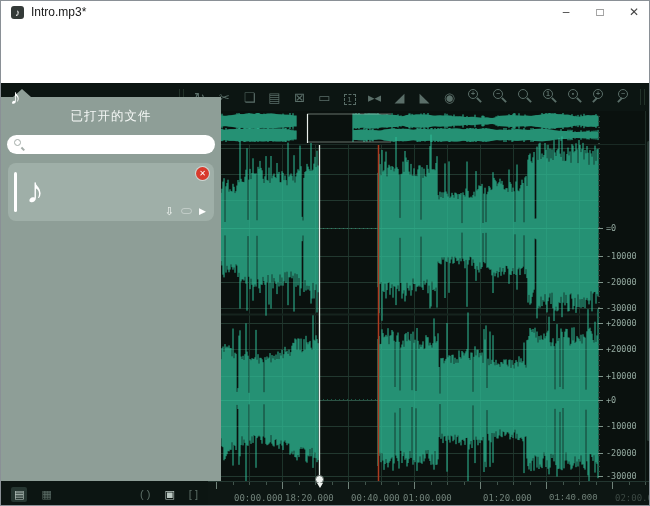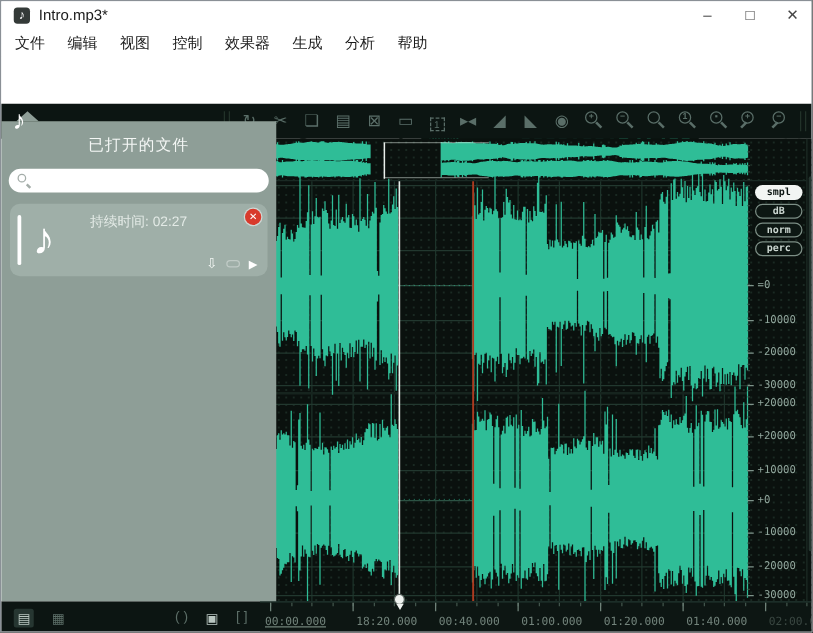--- a/index.html
+++ b/index.html
@@ -107,30 +107,20 @@
   <div id="titlebar">
     <span id="app-icon">♪</span>
     <span id="title">Intro.mp3*</span>
     <div id="wincontrols">
       <span>–</span>
       <span>□</span>
       <span>✕</span>
     </div>
   </div>
 
-  <div id="menubar">
-      <span class="menu-item">文件</span>
-      <span class="menu-item">编辑</span>
-      <span class="menu-item">视图</span>
-      <span class="menu-item">控制</span>
-      <span class="menu-item">效果器</span>
-      <span class="menu-item">生成</span>
-      <span class="menu-item">分析</span>
-      <span class="menu-item">帮助</span>
-    </div>
 
   <div id="toolbar1">
     <div id="lcd">
       <div id="lcd-rate" style="color: rgb(59, 227, 174);">
         <div>44.1 kHz</div>
         <div>stereo</div>
       </div>
       <div id="lcd-digits">
         <span id="lcd-dim" style="color: rgb(27, 74, 60);">-0000:00:</span><span id="lcd-bright" style="color: rgb(59, 227, 174);">54.460</span>
       </div>
@@ -186,21 +176,20 @@
     <div id="searchbox">
       <span class="smag">
           <b></b>
           <i></i>
         </span>
       <input placeholder="" style="">
     </div>
     <div id="filecard">
       <div id="card-bar"></div>
       <div id="card-note">♪</div>
-      <div class="file-sub">持续时间: 02:27</div>
       <div id="file-close" style="background: rgb(216, 58, 44);">✕</div>
       <div id="card-actions">
         <span id="card-save">⇩</span>
         <span id="card-disc"></span>
         <span id="card-play">▶</span>
       </div>
     </div>
   </div>
 
   <div id="main">
@@ -239,26 +228,20 @@
         <path d="M6 18.4L6 29.6M7 18.3L7 29.7M8 18.0L8 30.0M9 17.9L9 30.1M10 17.8L10 30.2M11 17.7L11 30.3M12 17.8L12 30.2M13 18.0L13 30.0M14 17.8L14 30.2M15 18.4L15 29.6M16 18.7L16 29.3M17 18.8L17 29.2M18 17.0L18 31.0M19 18.6L19 29.4M20 18.4L20 29.6M21 18.2L21 29.8M22 18.1L22 29.9M23 18.1L23 29.9M24 18.1L24 29.9M25 18.1L25 29.9M26 18.1L26 29.9M27 18.0L27 30.0M28 17.8L28 30.2M29 17.8L29 30.2M30 17.8L30 30.2M31 17.1L31 30.9M32 17.1L32 30.9M33 17.9L33 30.1M34 17.9L34 30.1M35 17.8L35 30.2M36 17.0L36 31.0M37 17.0L37 31.0M38 17.5L38 30.5M39 17.6L39 30.4M40 17.7L40 30.3M41 17.7L41 30.3M42 17.0L42 31.0M43 17.6L43 30.4M44 17.4L44 30.6M45 17.4L45 30.6M46 17.4L46 30.6M47 17.0L47 31.0M48 17.7L48 30.3M49 17.8L49 30.2M50 17.0L50 31.0M51 17.8L51 30.2M52 17.7L52 30.3M53 17.6L53 30.4M54 17.5L54 30.5M55 17.5L55 30.5M56 17.5L56 30.5M57 17.6L57 30.4M58 17.7L58 30.3M59 17.8L59 30.2M60 17.0L60 31.0M61 17.9L61 30.1M62 17.9L62 30.1M63 18.0L63 30.0M64 17.9L64 30.1M65 17.3L65 30.7M66 17.7L66 30.3M67 17.6L67 30.4M68 17.5L68 30.5M69 17.5L69 30.5M70 17.5L70 30.5M71 17.5L71 30.5M72 17.5L72 30.5M73 17.6L73 30.4M74 17.8L74 30.2M75 17.0L75 31.0M76 18.0L76 30.0M77 17.0L77 31.0M78 17.0L78 31.0M79 18.3L79 29.7M80 18.5L80 29.5M81 17.8L81 30.2M82 19.0L82 29.0M83 18.6L83 29.4M84 19.4L84 28.6M85 18.5L85 29.5M86 19.6L86 28.4M87 19.5L87 28.5M88 19.5L88 28.5M145 17.2L145 30.8M146 19.1L146 28.9M147 19.0L147 29.0M148 19.0L148 29.0M149 19.0L149 29.0M150 18.8L150 29.2M151 18.7L151 29.3M152 18.7L152 29.3M153 18.6L153 29.4M154 18.6L154 29.4M155 18.6L155 29.4M156 17.0L156 31.0M157 18.8L157 29.2M158 17.7L158 30.3M159 17.4L159 30.6M160 19.1L160 28.9M161 19.1L161 28.9M162 17.4L162 30.6M163 19.1L163 28.9M164 18.2L164 29.8M165 17.7L165 30.3M166 19.1L166 28.9M167 19.2L167 28.8M168 19.2L168 28.8M169 19.3L169 28.7M170 19.5L170 28.5M171 19.5L171 28.5M172 19.5L172 28.5M173 19.4L173 28.6M174 19.2L174 28.8M175 18.9L175 29.1M176 18.5L176 29.5M177 18.4L177 29.6M178 18.3L178 29.7M179 18.2L179 29.8M180 18.1L180 29.9M181 18.0L181 30.0M182 17.8L182 30.2M183 17.7L183 30.3M184 17.6L184 30.4M185 17.5L185 30.5M186 17.0L186 31.0M187 17.7L187 30.3M188 17.8L188 30.2M189 17.9L189 30.1M190 18.0L190 30.0M191 17.7L191 30.3M192 17.9L192 30.1M193 17.9L193 30.1M194 17.8L194 30.2M195 17.5L195 30.5M196 17.8L196 30.2M197 17.8L197 30.2M198 17.8L198 30.2M199 17.9L199 30.1M200 18.0L200 30.0M201 18.1L201 29.9M202 18.3L202 29.7M203 18.5L203 29.5M204 18.6L204 29.4M205 18.7L205 29.3M206 18.7L206 29.3M207 18.5L207 29.5M208 18.4L208 29.6M209 17.2L209 30.8M210 17.0L210 31.0M211 18.0L211 30.0M212 17.0L212 31.0M213 17.9L213 30.1M214 17.9L214 30.1M215 17.9L215 30.1M216 18.0L216 30.0M217 17.4L217 30.6M218 18.0L218 30.0M219 18.1L219 29.9M220 18.2L220 29.8M221 18.2L221 29.8M222 18.2L222 29.8M223 17.0L223 31.0M224 17.0L224 31.0M225 18.3L225 29.7M226 18.2L226 29.8M227 17.0L227 31.0M228 18.1L228 29.9M229 18.0L229 30.0M230 17.0L230 31.0M231 17.7L231 30.3M232 17.6L232 30.4M233 17.0L233 31.0M234 17.5L234 30.5M235 17.6L235 30.4M236 17.7L236 30.3M237 17.7L237 30.3M238 17.8L238 30.2M239 17.8L239 30.2M240 17.7L240 30.3M241 17.0L241 31.0M242 17.0L242 31.0M243 17.7L243 30.3M244 17.6L244 30.4M245 17.5L245 30.5M246 17.4L246 30.6M247 17.4L247 30.6M248 17.4L248 30.6M249 17.4L249 30.6M250 17.5L250 30.5M251 17.6L251 30.4M252 17.7L252 30.3M253 17.9L253 30.1M254 18.1L254 29.9M255 18.2L255 29.8M256 18.2L256 29.8M257 18.1L257 29.9M258 18.0L258 30.0M259 17.0L259 31.0M260 17.7L260 30.3M261 17.4L261 30.6M262 17.0L262 31.0M263 17.0L263 31.0M264 17.8L264 30.2M265 17.0L265 31.0M266 17.8L266 30.2M267 17.7L267 30.3M268 17.0L268 31.0M269 17.9L269 30.1M270 18.0L270 30.0M271 17.9L271 30.1M272 17.8L272 30.2M273 17.7L273 30.3M274 17.6L274 30.4M275 17.0L275 31.0M276 17.5L276 30.5M277 17.5L277 30.5M278 17.0L278 31.0M279 17.4L279 30.6M280 17.5L280 30.5M281 17.6L281 30.4M282 17.8L282 30.2M283 18.0L283 30.0M284 18.1L284 29.9M285 18.3L285 29.7M286 18.5L286 29.5M287 18.7L287 29.3M288 18.8L288 29.2M289 18.9L289 29.1M290 18.8L290 29.2M291 18.7L291 29.3M292 18.6L292 29.4M293 18.7L293 29.3M294 18.7L294 29.3M295 18.9L295 29.1M296 17.0L296 31.0M297 18.9L297 29.1M298 17.0L298 31.0M299 19.0L299 29.0M300 18.9L300 29.1M301 18.5L301 29.5M302 18.8L302 29.2M303 18.7L303 29.3M304 17.1L304 30.9M305 17.5L305 30.5M306 18.3L306 29.7M307 18.2L307 29.8M308 18.1L308 29.9M309 18.1L309 29.9M310 18.1L310 29.9M311 18.2L311 29.8M312 18.3L312 29.7M313 18.4L313 29.6M314 18.5L314 29.5M315 18.6L315 29.4M316 17.0L316 31.0M317 18.6L317 29.4M318 18.7L318 29.3M319 18.9L319 29.1M320 18.9L320 29.1M321 18.9L321 29.1M322 18.9L322 29.1M323 17.1L323 30.9M324 18.5L324 29.5M325 17.0L325 31.0M326 18.0L326 30.0M327 18.0L327 30.0M328 17.9L328 30.1M329 17.9L329 30.1M330 17.8L330 30.2M331 17.8L331 30.2M332 17.7L332 30.3M333 17.7L333 30.3M334 17.6L334 30.4M335 17.7L335 30.3M336 17.8L336 30.2M337 17.9L337 30.1M338 18.0L338 30.0M339 18.1L339 29.9M340 18.2L340 29.8M341 18.3L341 29.7M342 18.4L342 29.6M343 18.6L343 29.4M344 18.7L344 29.3M345 18.9L345 29.1M346 19.1L346 28.9M347 19.3L347 28.7M348 19.4L348 28.6M349 19.5L349 28.5M350 19.7L350 28.3M351 19.8L351 28.2M352 19.8L352 28.2M353 18.1L353 29.9M354 20.0L354 28.0M355 20.0L355 28.0M356 20.0L356 28.0M357 20.0L357 28.0M358 20.0L358 28.0M359 20.1L359 27.9M360 18.7L360 29.3M361 20.3L361 27.7M362 18.7L362 29.3M363 19.9L363 28.1M364 18.9L364 29.1M365 21.0L365 27.0M366 21.1L366 26.9M367 20.4L367 27.6M368 21.0L368 27.0M369 21.0L369 27.0M370 20.9L370 27.1M371 20.9L371 27.1M372 20.9L372 27.1M373 19.3L373 28.7M374 20.8L374 27.2M375 20.7L375 27.3M376 20.6L376 27.4M377 20.6L377 27.4M378 20.6L378 27.4M379 19.6L379 28.4M380 20.1L380 27.9M381 19.4L381 28.6M382 20.7L382 27.3M383 20.8L383 27.2M384 19.8L384 28.2M385 20.8L385 27.2M386 19.6L386 28.4M387 20.8L387 27.2M388 19.4L388 28.6M389 20.9L389 27.1M390 18.9L390 29.1" stroke="#2fbd97" stroke-width="1" fill="none"></path>
         <path d="M6 111.7L6 122.3M7 107.9L7 127.3M8 101.6L8 133.9M9 95.3L9 135.7M10 92.3L10 141.5M11 86.2L11 147.6M12 79.9L12 153.8M13 81.8L13 150.1M14 77.7L14 154.5M15 70.6L15 163.7M16 67.2L16 166.4M17 111.0L17 124.4M18 75.3L18 161.6M19 72.0L19 154.8M20 68.7L20 158.7M21 80.7L21 161.3M22 78.3L22 158.6M23 80.1L23 153.4M24 80.5L24 156.2M25 72.8L25 158.7M26 75.8L26 156.5M27 82.1L27 161.8M28 80.2L28 153.3M29 74.5L29 154.6M30 69.0L30 166.0M31 71.2L31 161.8M32 30.3L32 197.6M33 67.8L33 170.5M34 70.7L34 168.4M35 70.9L35 168.3M36 71.2L36 169.6M37 65.7L37 165.8M38 58.7L38 172.6M39 37.2L39 199.7M40 108.9L40 125.1M41 68.6L41 165.8M42 57.9L42 178.2M43 68.1L43 167.7M44 62.0L44 173.8M45 47.3L45 189.7M46 62.3L46 175.8M47 62.9L47 173.5M48 62.3L48 175.6M49 109.3L49 124.8M50 55.8L50 168.4M51 57.8L51 177.4M52 49.9L52 182.0M53 56.9L53 173.4M54 59.3L54 173.9M55 67.8L55 165.9M56 72.0L56 170.2M57 65.3L57 173.8M58 45.1L58 204.7M59 68.9L59 171.3M60 69.7L60 164.0M61 56.6L61 193.6M62 71.9L62 171.7M63 45.0L63 197.7M64 67.3L64 163.3M65 64.5L65 177.4M66 62.6L66 167.1M67 66.0L67 170.6M68 67.1L68 172.9M69 52.0L69 183.1M70 62.9L70 171.2M71 60.9L71 175.5M72 71.2L72 163.5M73 71.3L73 174.6M74 60.2L74 166.5M75 61.9L75 174.7M76 69.1L76 170.5M77 64.5L77 161.3M78 69.1L78 172.0M79 74.3L79 160.7M80 31.6L80 194.2M81 65.7L81 166.3M82 64.2L82 166.3M83 62.5L83 160.5M84 64.7L84 167.3M85 69.5L85 164.7M86 44.2L86 200.6M87 71.6L87 162.4M88 65.4L88 175.8M89 61.7L89 163.2M90 58.3L90 174.4M91 59.7L91 167.1M92 34.6L92 184.8M93 55.2L93 177.4M94 105.8L94 130.2M95 109.5L95 124.5M96 66.9L96 181.0M97 61.0L97 169.2M98 60.1L98 179.5M99 52.9L99 174.7M100 55.6L100 178.6M101 58.2L101 174.9M102 59.9L102 179.7M103 32.0L103 192.6M104 59.8L104 187.6M105 58.7L105 171.8M106 52.6L106 187.5M107 45.9L107 179.1M108 56.1L108 173.4M109 39.7L109 201.5M110 54.5L110 181.3M170 61.9L170 176.2M171 42.9L171 202.2M172 53.1L172 173.0M173 64.2L173 171.2M174 39.0L174 209.8M175 60.5L175 179.9M176 59.3L176 181.0M177 50.6L177 172.7M178 40.6L178 187.5M179 65.4L179 179.1M180 56.7L180 172.0M181 53.8L181 171.1M182 55.4L182 183.8M183 58.9L183 177.1M184 55.1L184 173.3M185 55.9L185 186.7M186 60.4L186 175.2M187 57.5L187 175.7M188 26.0L188 194.1M189 56.3L189 177.9M190 58.0L190 174.4M191 63.6L191 180.2M192 106.9L192 126.8M193 63.3L193 171.9M194 62.7L194 187.6M195 50.6L195 182.6M196 60.8L196 179.3M197 40.0L197 190.5M198 46.5L198 184.7M199 50.9L199 171.7M200 49.0L200 177.2M201 60.6L201 179.6M202 63.7L202 174.6M203 52.9L203 184.7M204 64.3L204 179.2M205 64.8L205 167.5M206 57.3L206 173.0M207 65.1L207 173.0M208 64.4L208 180.4M209 65.2L209 175.8M210 58.4L210 175.5M211 54.4L211 174.4M212 54.4L212 175.7M213 108.7L213 125.6M214 56.2L214 176.5M215 66.9L215 179.0M216 57.7L216 169.8M217 64.7L217 173.7M218 65.9L218 171.7M219 54.0L219 168.5M220 57.8L220 182.3M221 61.8L221 174.6M222 35.1L222 197.4M223 23.6L223 195.5M224 58.3L224 170.7M225 58.5L225 179.0M226 58.2L226 178.2M227 59.2L227 180.1M228 52.0L228 176.6M229 45.2L229 196.6M230 84.1L230 150.6M231 88.4L231 152.1M232 80.7L232 152.6M233 86.1L233 153.3M234 81.3L234 146.4M235 87.0L235 148.7M236 81.3L236 146.3M237 52.4L237 187.0M238 80.5L238 150.3M239 82.7L239 151.0M240 85.5L240 146.4M241 50.4L241 181.8M242 86.9L242 152.2M243 85.5L243 148.5M244 81.8L244 145.6M245 84.0L245 152.7M246 86.7L246 152.0M247 81.6L247 145.5M248 81.9L248 147.2M249 83.2L249 150.1M250 88.0L250 149.3M251 83.0L251 153.3M252 83.4L252 147.3M253 82.0L253 150.3M254 112.1L254 121.6M255 81.4L255 147.7M256 84.0L256 150.2M257 85.5L257 157.3M258 77.5L258 148.9M259 50.5L259 195.8M260 79.9L260 153.6M261 86.5L261 149.2M262 86.7L262 145.6M263 85.7L263 146.3M264 86.8L264 154.8M265 84.1L265 148.4M266 80.7L266 151.9M267 85.4L267 157.9M268 60.1L268 169.9M269 79.4L269 155.1M270 78.1L270 158.8M271 74.4L271 161.5M272 75.1L272 151.4M273 75.1L273 157.9M274 72.9L274 156.1M275 112.0L275 122.1M276 82.6L276 151.1M277 76.7L277 152.3M278 111.1L278 121.8M279 83.2L279 156.8M280 80.7L280 156.1M281 75.0L281 157.5M282 76.5L282 158.8M283 79.1L283 158.4M284 78.4L284 164.4M285 61.2L285 182.0M286 66.9L286 161.6M287 68.8L287 165.3M288 70.3L288 162.3M289 75.2L289 159.9M290 72.5L290 166.5M291 71.2L291 161.0M292 67.7L292 156.4M293 72.6L293 164.8M294 69.9L294 160.7M295 73.8L295 157.0M296 78.2L296 163.5M297 78.7L297 161.1M298 77.2L298 154.8M299 77.2L299 155.1M300 80.9L300 157.7M301 58.5L301 172.8M302 71.0L302 163.5M303 72.8L303 164.0M304 80.9L304 160.2M305 76.6L305 157.1M306 80.3L306 163.0M307 110.9L307 123.3M308 70.5L308 163.9M309 53.5L309 178.7M310 79.5L310 158.3M311 80.3L311 156.7M312 77.4L312 164.0M313 74.0L313 157.7M314 68.7L314 157.1M315 72.0L315 155.7M316 111.3L316 124.3M317 66.4L317 163.2M318 65.1L318 158.2M319 75.0L319 167.1M320 48.6L320 191.6M321 44.0L321 183.9M322 42.5L322 193.7M323 50.3L323 192.4M324 51.9L324 185.9M325 46.3L325 181.7M326 41.0L326 178.7M327 107.7L327 127.5M328 107.5L328 128.3M329 35.6L329 207.4M330 48.9L330 197.1M331 32.6L331 194.8M332 31.7L332 196.6M333 48.0L333 185.6M334 42.5L334 195.1M335 46.2L335 189.1M336 44.0L336 190.7M337 32.0L337 183.2M338 38.8L338 193.7M339 47.3L339 201.4M340 33.8L340 190.2M341 50.7L341 186.5M342 37.7L342 182.4M343 47.4L343 193.0M344 38.3L344 181.7M345 49.0L345 197.3M346 28.8L346 210.0M347 41.4L347 199.6M348 45.0L348 195.7M349 39.3L349 200.3M350 37.9L350 199.5M351 26.9L351 191.3M352 42.6L352 192.1M353 46.0L353 185.8M354 25.4L354 206.2M355 49.8L355 191.7M356 40.5L356 181.4M357 50.1L357 194.4M358 49.7L358 183.9M359 43.0L359 192.1M360 36.6L360 200.5M361 44.4L361 200.1M362 40.4L362 183.5M363 51.8L363 182.4M364 33.1L364 187.7M365 34.6L365 198.4M366 41.3L366 195.0M367 40.1L367 186.9M368 32.3L368 201.9M369 38.3L369 196.2M370 52.1L370 183.4M371 29.0L371 196.1M372 34.0L372 188.3M373 41.1L373 196.8M374 37.9L374 188.0M375 31.9L375 196.1M376 48.5L376 186.5M377 39.0L377 197.2M378 42.3L378 188.9M379 35.0L379 186.9M380 41.7L380 189.5M381 53.8L381 193.4M382 39.1L382 189.5M383 42.4L383 180.3M384 45.7L384 200.4M385 40.0L385 182.5M386 53.7L386 181.1M387 34.6L387 180.9M388 49.9L388 192.7M389 38.3L389 183.1M390 37.9L390 185.4" stroke="#2fbd97" stroke-width="1" fill="none"></path>
         <path d="M6 282.5L6 293.2M7 270.7L7 302.0M8 271.8L8 303.8M9 269.7L9 306.8M10 244.8L10 321.4M11 259.9L11 316.7M12 282.0L12 293.5M13 248.2L13 327.3M14 237.1L14 335.3M15 235.5L15 336.2M16 240.8L16 349.3M17 233.1L17 348.0M18 236.6L18 345.2M19 235.5L19 343.2M20 236.6L20 339.9M21 234.4L21 340.4M22 237.2L22 338.7M23 237.1L23 338.8M24 245.3L24 331.3M25 217.5L25 354.6M26 247.2L26 333.9M27 241.7L27 334.9M28 242.8L28 339.0M29 280.9L29 293.9M30 277.1L30 298.0M31 224.6L31 353.8M32 219.3L32 345.3M33 245.5L33 334.1M34 248.0L34 325.3M35 244.8L35 334.4M36 248.9L36 328.6M37 243.2L37 331.9M38 212.3L38 372.8M39 240.6L39 334.3M40 244.7L40 334.8M41 281.8L41 293.4M42 248.0L42 329.6M43 249.2L43 332.9M44 247.3L44 325.4M45 247.7L45 331.9M46 248.1L46 324.2M47 246.3L47 325.0M48 218.9L48 356.8M49 248.7L49 327.1M50 243.2L50 325.6M51 252.6L51 324.6M52 246.8L52 325.6M53 246.9L53 329.0M54 248.3L54 332.7M55 251.2L55 325.5M56 281.2L56 293.3M57 246.2L57 326.7M58 248.9L58 332.9M59 245.5L59 334.2M60 247.7L60 333.6M61 246.5L61 332.6M62 242.1L62 331.3M63 251.4L63 324.1M64 244.1L64 332.7M65 247.4L65 334.6M66 244.8L66 335.5M67 248.8L67 329.0M68 243.5L68 328.1M69 248.0L69 334.4M70 240.5L70 333.8M71 248.1L71 337.8M72 241.9L72 332.8M73 244.5L73 329.5M74 238.7L74 334.5M75 247.2L75 339.0M76 243.2L76 330.7M77 235.8L77 329.3M78 240.9L78 331.8M79 239.7L79 334.2M80 242.9L80 332.4M81 238.6L81 332.6M82 244.9L82 343.7M83 241.1L83 342.3M84 234.7L84 340.5M85 231.8L85 343.4M86 232.1L86 339.7M87 227.5L87 346.0M88 228.4L88 346.4M89 238.8L89 349.4M90 227.4L90 344.0M91 227.7L91 346.1M92 239.1L92 337.9M93 227.6L93 336.1M94 241.3L94 337.9M95 240.1L95 336.5M96 228.2L96 337.5M97 238.7L97 338.6M98 224.8L98 350.5M99 231.3L99 351.7M100 233.3L100 344.5M101 231.2L101 345.4M102 229.9L102 338.1M103 236.7L103 345.3M104 238.8L104 336.9M105 204.3L105 356.9M106 228.7L106 346.8M107 229.7L107 341.5M108 224.3L108 347.2M109 228.1L109 351.2M110 232.2L110 349.1M170 228.0L170 355.0M171 225.0L171 344.9M172 233.2L172 341.8M173 232.9L173 351.2M174 218.3L174 342.1M175 222.1L175 349.6M176 226.3L176 358.9M177 225.5L177 353.0M178 223.9L178 348.1M179 225.5L179 351.9M180 217.2L180 356.4M181 233.2L181 351.7M182 224.7L182 350.1M183 224.2L183 347.6M184 219.0L184 346.3M185 220.6L185 359.7M186 229.7L186 352.5M187 276.0L187 301.6M188 230.8L188 344.6M189 224.4L189 347.2M190 221.5L190 350.1M191 230.8L191 357.6M192 279.5L192 297.1M193 236.5L193 339.9M194 233.5L194 352.0M195 229.6L195 345.1M196 235.8L196 341.5M197 223.2L197 348.8M198 222.1L198 347.3M199 230.2L199 355.5M200 220.9L200 352.0M201 228.7L201 347.8M202 230.0L202 340.1M203 222.8L203 346.9M204 279.2L204 296.0M205 220.6L205 353.7M206 231.8L206 349.1M207 228.7L207 351.2M208 280.0L208 297.3M209 217.0L209 359.9M210 229.8L210 351.5M211 237.8L211 351.5M212 233.5L212 345.4M213 235.9L213 351.8M214 233.7L214 352.8M215 230.3L215 343.4M216 238.2L216 350.4M217 237.4L217 347.5M218 224.2L218 339.3M219 226.3L219 342.6M220 226.2L220 339.0M221 234.5L221 347.6M222 231.7L222 350.0M223 234.1L223 353.8M224 236.6L224 343.4M225 232.2L225 353.5M226 207.4L226 358.7M227 225.3L227 340.1M228 231.6L228 353.9M229 230.1L229 353.6M230 222.3L230 348.4M231 256.0L231 326.1M232 282.6L232 293.1M233 247.2L233 327.8M234 247.4L234 322.7M235 246.9L235 332.1M236 252.3L236 325.6M237 249.7L237 325.0M238 247.9L238 329.8M239 212.0L239 360.7M240 246.3L240 324.7M241 244.3L241 328.8M242 244.8L242 331.6M243 251.8L243 324.6M244 243.9L244 325.4M245 243.7L245 330.2M246 253.0L246 328.8M247 246.7L247 323.7M248 251.8L248 333.2M249 248.2L249 326.1M250 251.8L250 324.5M251 239.5L251 332.1M252 246.1L252 330.7M253 247.6L253 334.4M254 240.0L254 328.9M255 241.4L255 328.5M256 244.5L256 329.8M257 242.3L257 333.9M258 240.3L258 327.0M259 238.0L259 326.8M260 201.5L260 373.6M261 247.0L261 338.5M262 249.0L262 333.4M263 241.5L263 330.0M264 241.7L264 337.0M265 280.8L265 294.4M266 245.8L266 328.9M267 235.3L267 352.1M268 244.4L268 325.6M269 238.7L269 328.8M270 238.7L270 334.3M271 246.3L271 328.7M272 241.9L272 332.0M273 244.5L273 329.0M274 241.5L274 329.5M275 251.9L275 326.0M276 218.1L276 361.0M277 228.5L277 350.8M278 214.4L278 356.2M279 277.0L279 299.1M280 247.7L280 322.9M281 254.2L281 329.5M282 220.5L282 355.9M283 253.0L283 331.3M284 248.8L284 322.0M285 224.2L285 351.8M286 251.1L286 322.2M287 254.3L287 325.9M288 248.8L288 320.3M289 254.0L289 327.4M290 252.5L290 327.5M291 253.3L291 324.5M292 255.9L292 318.4M293 251.0L293 325.4M294 251.4L294 326.2M295 253.0L295 320.4M296 248.4L296 321.1M297 249.2L297 324.8M298 248.3L298 323.5M299 253.6L299 321.4M300 255.4L300 321.2M301 248.8L301 322.6M302 248.6L302 328.4M303 256.9L303 326.0M304 249.1L304 323.8M305 253.8L305 327.1M306 257.5L306 321.5M307 252.1L307 318.7M308 249.1L308 327.6M309 250.8L309 322.8M310 255.5L310 328.9M311 245.3L311 329.1M312 251.3L312 327.1M313 247.3L313 326.4M314 251.7L314 327.8M315 250.2L315 330.3M316 231.5L316 362.1M317 253.8L317 325.8M318 256.6L318 325.3M319 229.2L319 347.5M320 228.7L320 355.1M321 225.0L321 358.5M322 217.0L322 352.2M323 218.6L323 360.1M324 221.0L324 349.8M325 218.0L325 347.2M326 221.7L326 359.7M327 216.7L327 344.4M328 226.6L328 345.5M329 220.5L329 356.6M330 231.5L330 345.8M331 225.1L331 358.0M332 228.8L332 353.5M333 224.4L333 355.8M334 228.4L334 357.1M335 228.8L335 347.5M336 222.5L336 341.5M337 227.4L337 344.9M338 225.1L338 356.0M339 221.5L339 349.3M340 219.7L340 357.8M341 205.7L341 363.4M342 231.2L342 356.6M343 235.2L343 342.9M344 231.4L344 347.0M345 227.3L345 343.5M346 235.1L346 350.4M347 278.4L347 297.8M348 232.4L348 354.1M349 213.1L349 365.6M350 230.0L350 357.9M351 227.1L351 357.7M352 276.0L352 300.9M353 217.5L353 358.4M354 220.8L354 359.2M355 278.1L355 297.0M356 226.1L356 357.4M357 220.6L357 349.6M358 217.8L358 341.5M359 218.0L359 349.5M360 226.4L360 352.8M361 226.6L361 350.5M362 234.5L362 353.6M363 232.8L363 358.6M364 216.6L364 357.5M365 229.4L365 354.6M366 216.3L366 352.3M367 232.0L367 345.4M368 230.7L368 356.2M369 225.1L369 350.5M370 226.6L370 355.5M371 227.9L371 348.0M372 230.2L372 350.7M373 223.7L373 344.4M374 232.5L374 353.6M375 223.3L375 353.3M376 225.7L376 357.1M377 226.6L377 358.7M378 278.7L378 298.7M379 220.3L379 350.3M380 198.2L380 364.4M381 217.9L381 372.9M382 216.7L382 343.1M383 220.1L383 343.3M384 222.7L384 346.0M385 229.0L385 349.9M386 231.6L386 344.3M387 210.7L387 361.6M388 230.9L388 351.3M389 224.4L389 352.9M390 198.1L390 367.2" stroke="#2fbd97" stroke-width="1" fill="none"></path>
         <line x1="111" y1="117.5" x2="170" y2="117.5" stroke="#2fbd97" stroke-width="0.8" stroke-dasharray="1 3" opacity="0.5"></line>
         <line x1="111" y1="288.5" x2="170" y2="288.5" stroke="#2fbd97" stroke-width="0.8" stroke-dasharray="1 3" opacity="0.5"></line>
         <path d="M99 3H183M99 31H183" stroke="rgba(220,230,225,.45)" stroke-width="1" fill="none"></path>
         <line x1="99.5" y1="3" x2="99.5" y2="32" stroke="#e9efeb" stroke-width="1.2"></line>
         <line x1="170.5" y1="34" x2="170.5" y2="370" stroke="#ad3b20" stroke-width="1.5"></line>
         <line x1="111.5" y1="34" x2="111.5" y2="370" stroke="#e9efeb" stroke-width="1.3"></line>
       </svg>
-    <div id="scalebtns">
-        <span class="scalebtn on">smpl</span>
-        <span class="scalebtn off">dB</span>
-        <span class="scalebtn off">norm</span>
-        <span class="scalebtn off">perc</span>
-      </div>
     <div id="axis">
         <div class="axmini" style="top: 5px;"></div>
         <div class="axmini" style="top: 10.3px;"></div>
         <div class="axmini" style="top: 15.6px;"></div>
         <div class="axmini" style="top: 20.9px;"></div>
         <div class="axmini" style="top: 26.2px;"></div>
         <div class="axmini" style="top: 31.5px;"></div>
         <div class="axmini" style="top: 36.8px;"></div>
         <div class="axmini" style="top: 42.1px;"></div>
         <div class="axmini" style="top: 47.4px;"></div>
@@ -370,31 +353,31 @@
         <div class="rmini" style="left: 305px;"></div>
         <div class="rmini" style="left: 322px;"></div>
         <div class="rmini" style="left: 338px;"></div>
         <div class="rmini" style="left: 355px;"></div>
         <div class="rmini" style="left: 371px;"></div>
         <div class="rmini" style="left: 388px;"></div>
         <div class="rmini" style="left: 404px;"></div>
         <div class="rmini" style="left: 421px;"></div>
         <div class="rmini" style="left: 437px;"></div>
         <div class="rtick" style="left: 8px;"></div>
-        <span class="rlabel" style="left: 4px; text-decoration: underline;">00:00.000</span>
+        <span class="rlabel" style="left: 26px;">00:00.000</span>
         <div class="rtick" style="left: 74px;"></div>
         <span class="rlabel" style="left: 77px;">18:20.000</span>
         <div class="rtick" style="left: 140px;"></div>
         <span class="rlabel" style="left: 143px;">00:40.000</span>
         <div class="rtick" style="left: 206px;"></div>
-        <span class="rlabel" style="left: 209px;">01:00.000</span>
+        <span class="rlabel" style="left: 195px;">01:00.000</span>
         <div class="rtick" style="left: 272px;"></div>
         <span class="rlabel" style="left: 275px;">01:20.000</span>
         <div class="rtick" style="left: 338px;"></div>
-        <span class="rlabel" style="left: 341px;">01:40.000</span>
+        <span class="rlabel" style="left: 341px; font-family: Liberation Mono, monospace;">01:40.000</span>
         <div class="rtick" style="left: 404px;"></div>
         <span class="rlabel" style="left: 407px; opacity: 0.45;">02:00.000</span>
       </div>
     <div id="pin"></div>
   </div>
 
   <div id="footer">
     <div class="fgroup" id="fgroup-left">
         <span class="ficon on boxed">▤</span>
         <span class="ficon">▦</span>

